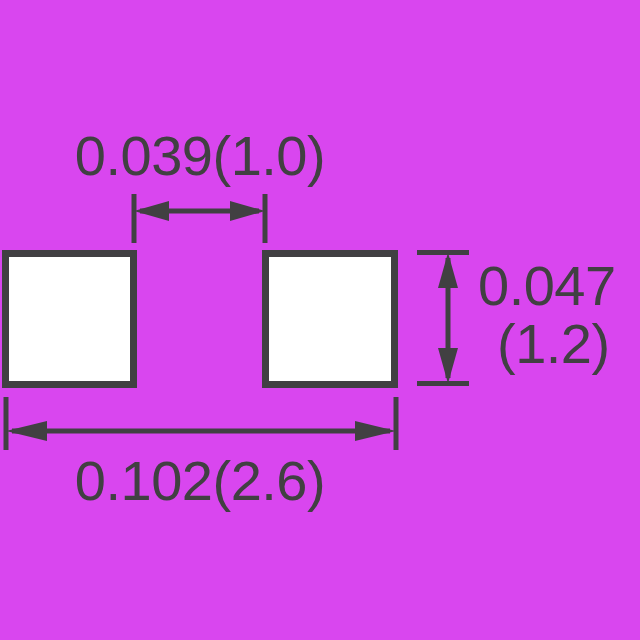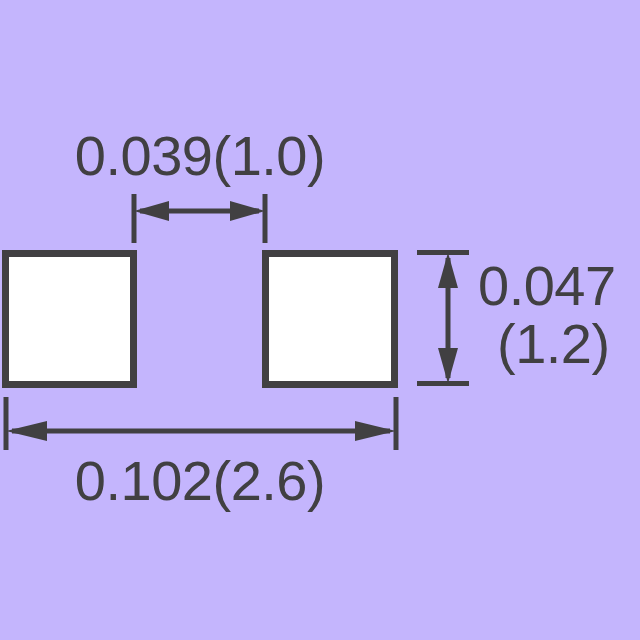--- a/index.html
+++ b/index.html
@@ -11,21 +11,21 @@
   body {
     width: 640px;
     height: 640px;
     font-family: "Liberation Sans", sans-serif;
     overflow: hidden;
   }
   #drawing-root {
     position: relative;
     width: 640px;
     height: 640px;
-    background: #c4b5fd;
+    background: #d946ef;
   }
   #drawing-svg {
     display: block;
     width: 640px;
     height: 640px;
   }
   .dim-text {
     font-family: "Liberation Sans", sans-serif;
     font-size: 56px;
     fill: #414042;

